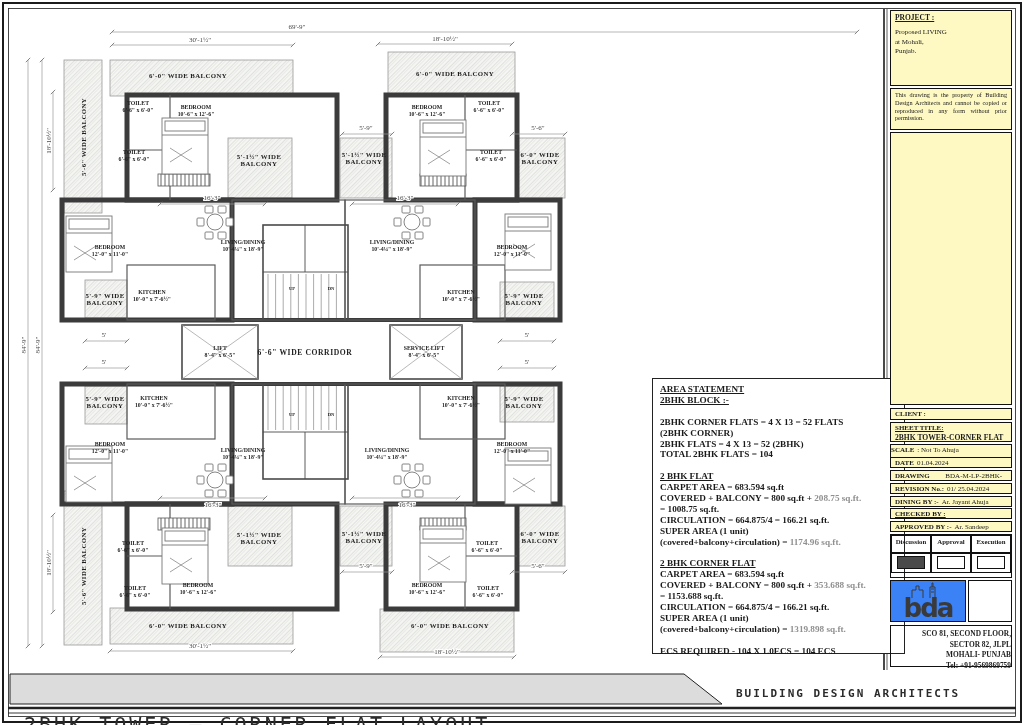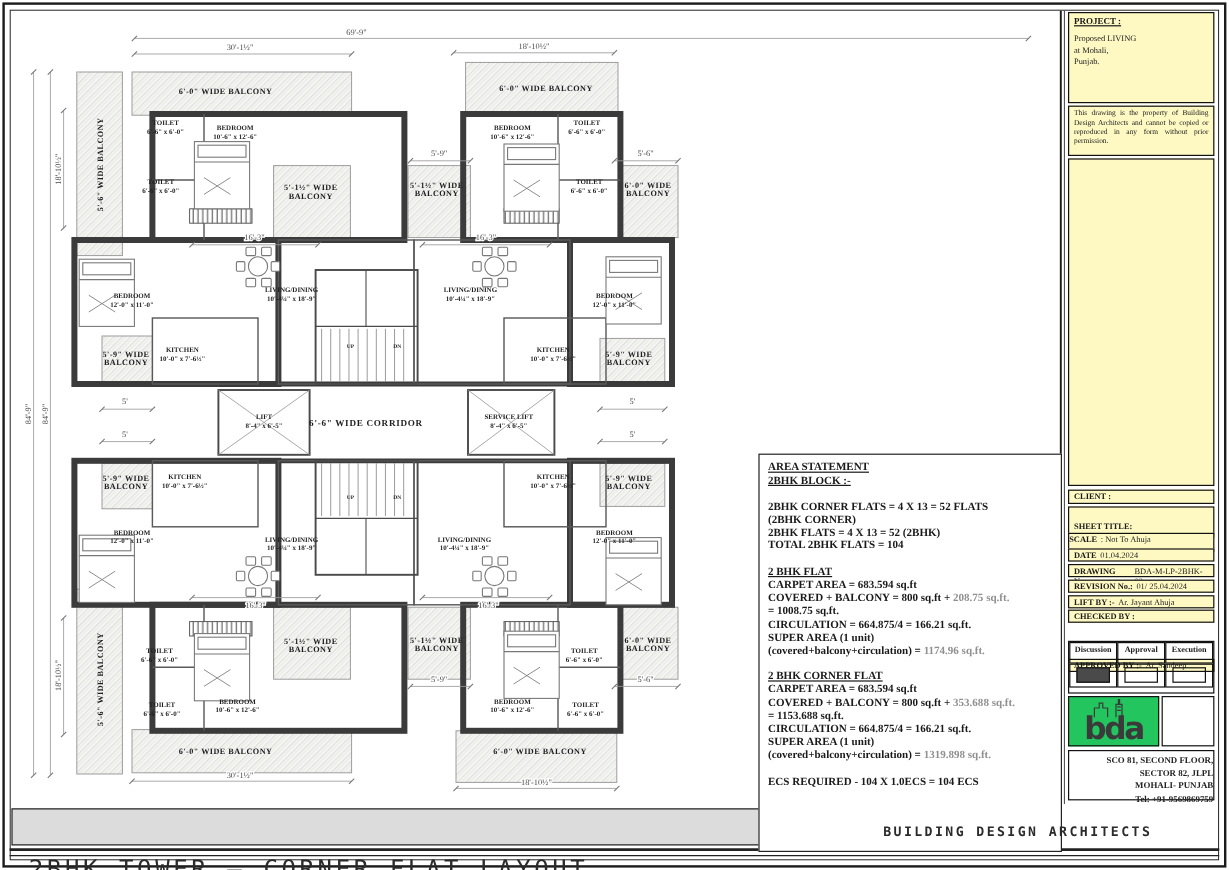--- a/index.html
+++ b/index.html
@@ -16,26 +16,26 @@
   .tb .hd{font-weight:bold;text-decoration:underline;font-size:7.5px;}
   .tb-row-label{font-weight:bold;}
   .proj-line{font-size:7px;}
   .disc{font-size:6.2px;line-height:1.25;text-align:justify;}
   .tbrow{display:flex;gap:3px;align-items:baseline;}
   .appr-table{position:absolute;left:890px;width:122px;box-sizing:border-box;border:1px solid #111;display:flex;flex-wrap:wrap;font-size:6.8px;}
   .appr-cell{flex:1 1 33%;box-sizing:border-box;border:0.5px solid #111;text-align:center;padding:2px 0;font-weight:bold;}
   .appr-swatch{flex:1 1 33%;box-sizing:border-box;border:0.5px solid #111;display:flex;align-items:center;justify-content:center;height:20px;}
   .sw{width:26px;height:11px;border:1px solid #111;}
   .sw.filled{background:#4a4a4a;}
-  .logo-box{position:absolute;left:890px;width:76px;box-sizing:border-box;border:1px solid #111;display:flex;flex-direction:column;align-items:center;justify-content:flex-end;background:#22c55e;}
+  .logo-box{position:absolute;left:890px;width:76px;box-sizing:border-box;border:1px solid #111;display:flex;flex-direction:column;align-items:center;justify-content:flex-end;background:#3b82f6;}
   .logo-empty{position:absolute;left:968px;width:44px;box-sizing:border-box;border:1px solid #111;background:#fff;}
   .bda-text{font-family:"DejaVu Sans",sans-serif;font-weight:bold;font-size:26px;letter-spacing:-2px;color:#3a3a3a;line-height:.8;margin-bottom:2px;}
   .addr{position:absolute;left:890px;width:122px;box-sizing:border-box;border:1px solid #111;text-align:right;font-size:7.4px;font-weight:bold;line-height:1.45;padding:3px 0;color:#222;}
   
-  .area{position:absolute;left:632px;top:378px;width:253px;height:332px;box-sizing:border-box;border:1.6px solid #222;background:#fff;padding:5px 7px;font-size:9.2px;font-weight:bold;line-height:10.9px;white-space:nowrap;}
+  .area{position:absolute;left:652px;top:378px;width:253px;height:276px;box-sizing:border-box;border:1.6px solid #222;background:#fff;padding:5px 7px;font-size:9.2px;font-weight:bold;line-height:10.9px;white-space:nowrap;}
   .area .g{color:#909090;}
   .area .u{text-decoration:underline;}
   .area .blank{height:10.9px;}
   
   .ft-title{position:absolute;left:24px;top:712px;font-family:"DejaVu Sans Mono",monospace;font-size:20px;letter-spacing:3px;color:#2b2b2b;}
   .ft-firm{position:absolute;left:736px;top:687px;font-family:"DejaVu Sans Mono",monospace;font-size:11px;letter-spacing:2px;color:#2b2b2b;font-weight:bold;}
 </style>
 </head>
 <body>
 
@@ -365,21 +365,21 @@
 </div>
 <div class="tb disc" style="top:88px;height:42px;">This drawing is the property of Building Design Architects and cannot be copied or reproduced in any form without prior permission.</div>
 <div class="tb" style="top:132px;height:273px;"></div>
 <div id="tb-rows">
     <div class="tb" style="top: 408px; height: 12px; padding: 1px 4px;">
       <div class="tbrow">
         <span class="tb-row-label">CLIENT :</span>
         <span></span>
       </div>
     </div>
-    <div class="tb" style="top: 422px; height: 20px; padding: 12px 4px;">
+    <div class="tb" style="top: 422px; height: 20px; padding: 1px 4px; text-decoration: underline;">
       <div class="tbrow" style="display: block;"><span class="tb-row-label">SHEET TITLE:</span><span style="display: block; font-weight: bold; font-size: 7.6px;">2BHK TOWER-CORNER FLAT LAYOUT</span></div>
     </div>
     <div class="tb" style="top: 444px; height: 16px; padding: 1px 0;">
       <div class="tbrow">
         <span class="tb-row-label">SCALE</span>
         <span>: Not To Ahuja</span>
       </div>
     </div>
     <div class="tb" style="top: 457px; height: 11px; padding: 1px 4px;">
       <div class="tbrow">
@@ -394,31 +394,31 @@
       </div>
     </div>
     <div class="tb" style="top: 483px; height: 11px; padding: 1px 4px;">
       <div class="tbrow">
         <span class="tb-row-label">REVISION No.:</span>
         <span>01/ 25.04.2024</span>
       </div>
     </div>
     <div class="tb" style="top: 496px; height: 11px; padding: 1px 4px;">
       <div class="tbrow">
-        <span class="tb-row-label">LIFT BY :-</span>
+        <span class="tb-row-label">DINING BY :-</span>
         <span>Ar. Jayant Ahuja</span>
       </div>
     </div>
-    <div class="tb" style="top: 508px; height: 11px; padding: 1px 4px;">
+    <div class="tb" style="top: 508px; height: 11px; padding: 1px 4px; text-decoration: underline;">
       <div class="tbrow">
         <span class="tb-row-label">CHECKED BY :</span>
         <span></span>
       </div>
     </div>
-    <div class="tb" style="top: 521px; height: 11px; padding: 1px 4px; margin-top: 28px;">
+    <div class="tb" style="top: 521px; height: 11px; padding: 1px 4px;">
       <div class="tbrow">
         <span class="tb-row-label">APPROVED BY :-</span>
         <span>Ar. Sandeep</span>
       </div>
     </div>
   </div>
 
 <div id="appr" class="appr-table" style="top:534px;height:44px;">
     <div class="appr-cell">Discussion</div>
     <div class="appr-cell">Approval</div>

